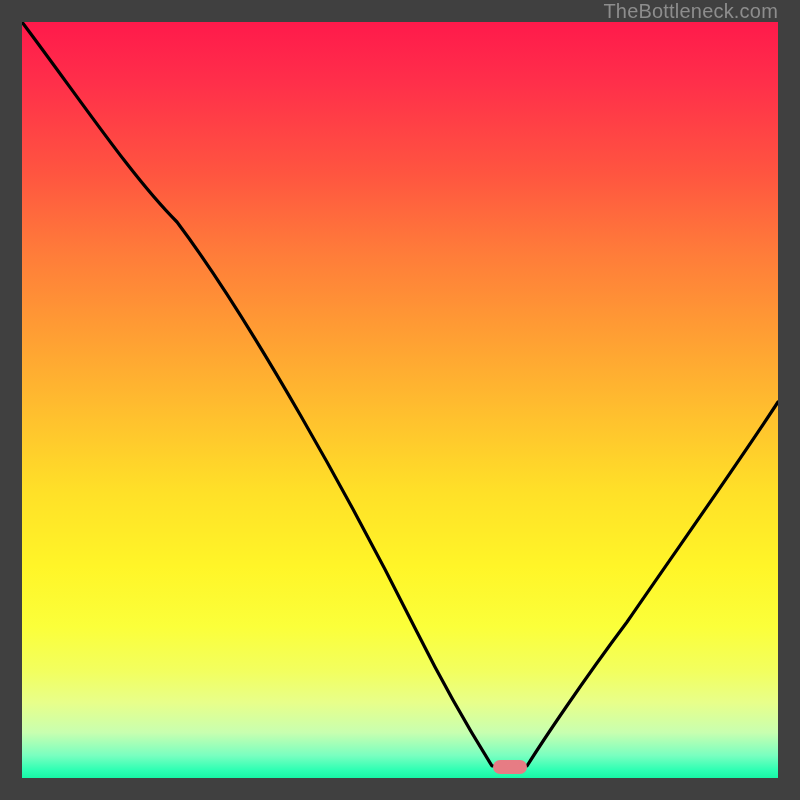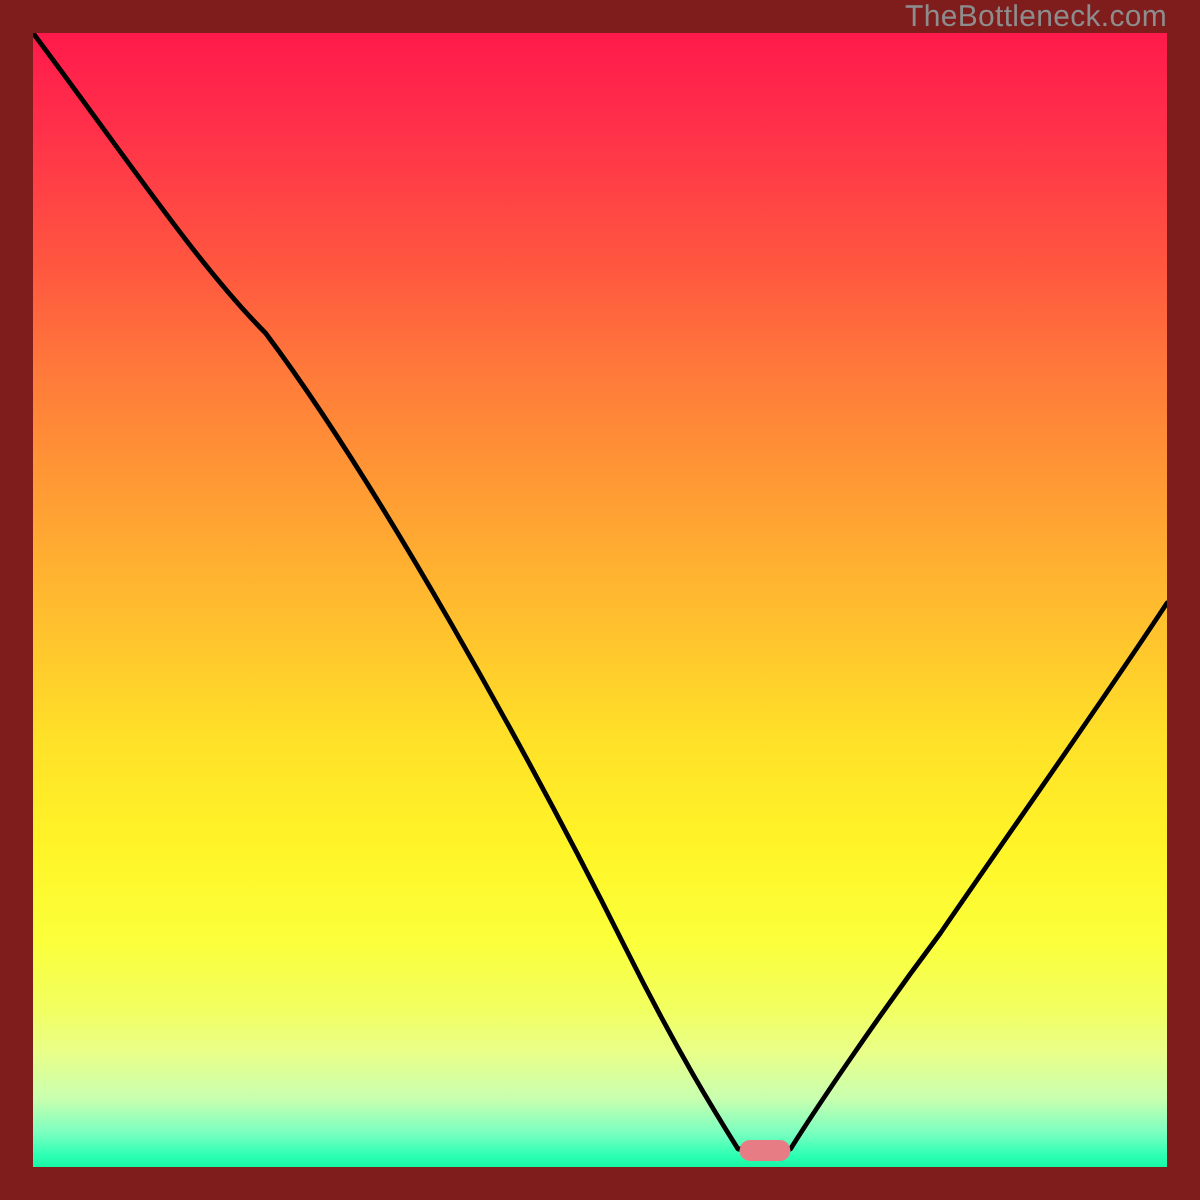--- a/index.html
+++ b/index.html
@@ -9,21 +9,21 @@
     height: 800px;
     background: #000;
     overflow: hidden;
   }
   .frame {
     position: absolute;
     left: 0;
     top: 0;
     width: 800px;
     height: 800px;
-    background: #7f1d1d;
+    background: #404040;
   }
   .plot {
     position: absolute;
     left: 22px;
     top: 22px;
     width: 756px;
     height: 756px;
     overflow: hidden;
   }
   .gradient {

